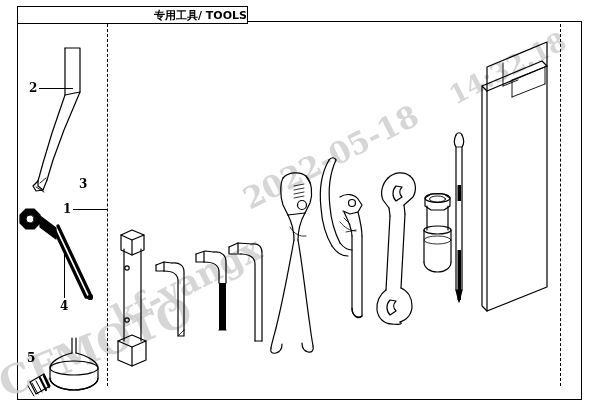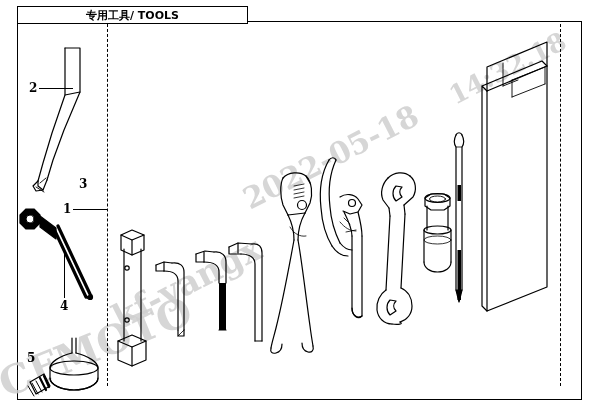--- a/index.html
+++ b/index.html
@@ -33,21 +33,21 @@
     left: 17px;
     top: 6px;
     width: 231px;
     height: 18px;
     border: 1.5px solid #000;
     border-bottom: 1.5px solid #000;
     box-sizing: border-box;
     background: #ffffff;
     display: flex;
     align-items: center;
-    justify-content: center;
+    justify-content: flex-end;
     z-index: 6;
   }
   #title-text {
     font-family: "DejaVu Sans", sans-serif;
     font-size: 11px;
     font-weight: 700;
     color: #000;
     letter-spacing: 0px;
     white-space: nowrap;
     line-height: 1;

